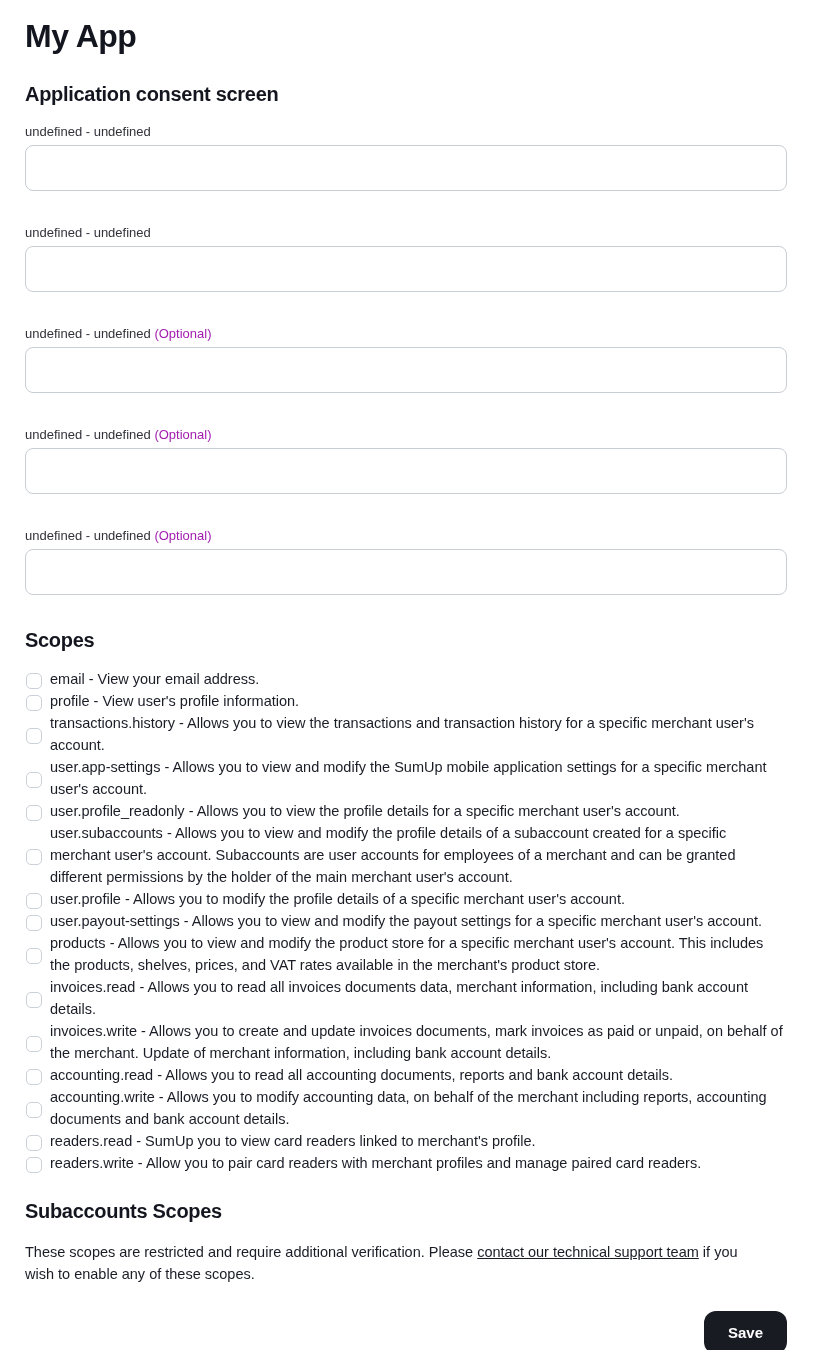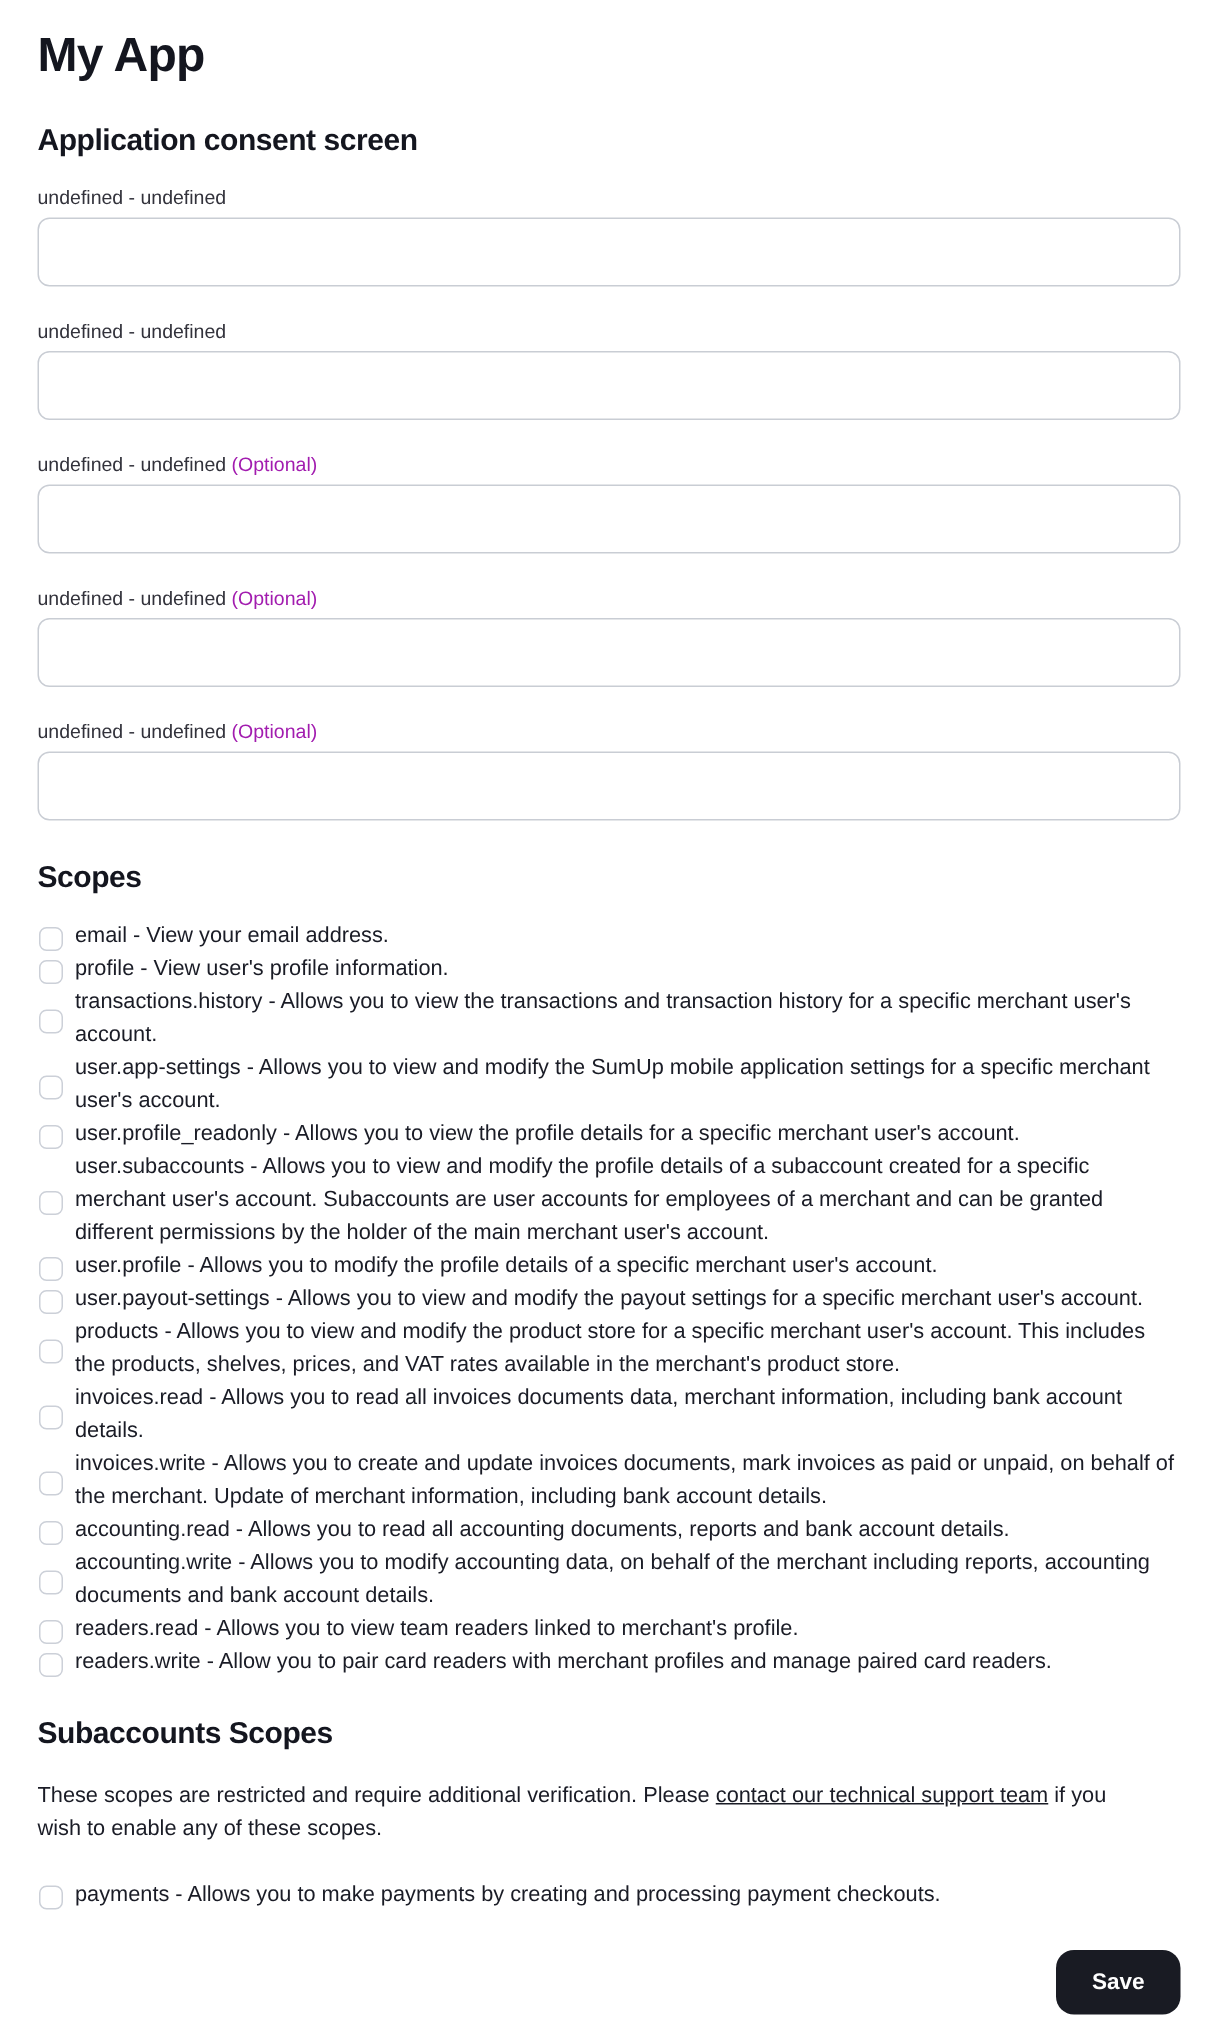--- a/index.html
+++ b/index.html
@@ -20,21 +20,21 @@
     color: #14161f;
     margin-bottom: 28px;
   }
   h2.section-heading {
     font-size: 20px;
     font-weight: 700;
     letter-spacing: -0.3px;
     color: #14161f;
     margin-bottom: 18px;
   }
-  .field-group { margin-bottom: 22px; }
+  .field-group { margin-bottom: 34px; }
   .field-label {
     display: block;
     font-size: 13px;
     color: #32323b;
     margin-bottom: 6px;
   }
   .optional-suffix { color: #a21caf; }
   .text-input {
     display: block;
     width: 100%;
@@ -200,39 +200,35 @@
           <span class="scope-text">accounting.read - Allows you to read all accounting documents, reports and bank account details.</span>
         </div>
 
         <div class="scope-item">
           <span class="checkbox"></span>
           <span class="scope-text">accounting.write - Allows you to modify accounting data, on behalf of the merchant including reports, accounting documents and bank account details.</span>
         </div>
 
         <div class="scope-item">
           <span class="checkbox"></span>
-          <span class="scope-text">readers.read - Allows you to view team readers linked to merchant's profile.</span>
+          <span class="scope-text">readers.read - SumUp you to view card readers linked to merchant's profile.</span>
         </div>
 
         <div class="scope-item">
           <span class="checkbox"></span>
           <span class="scope-text">readers.write - Allow you to pair card readers with merchant profiles and manage paired card readers.</span>
         </div>
       </div>
   </div>
 
   <div class="restricted-section">
     <h2 class="section-heading">Subaccounts Scopes</h2>
     <p class="restricted-intro"><span>These scopes are restricted and require additional verification. Please </span><a class="support-link">contact our technical support team</a><span> if you wish to enable any of these scopes.</span></p>
     <div class="scope-list">
 
-        <div class="scope-item">
-          <span class="checkbox"></span>
-          <span class="scope-text">payments - Allows you to make payments by creating and processing payment checkouts.</span>
-        </div>
 
       </div>
   </div>
 
   <div class="actions-row">
     <button class="save-button">Save</button>
   </div>
 
 </div>
 

